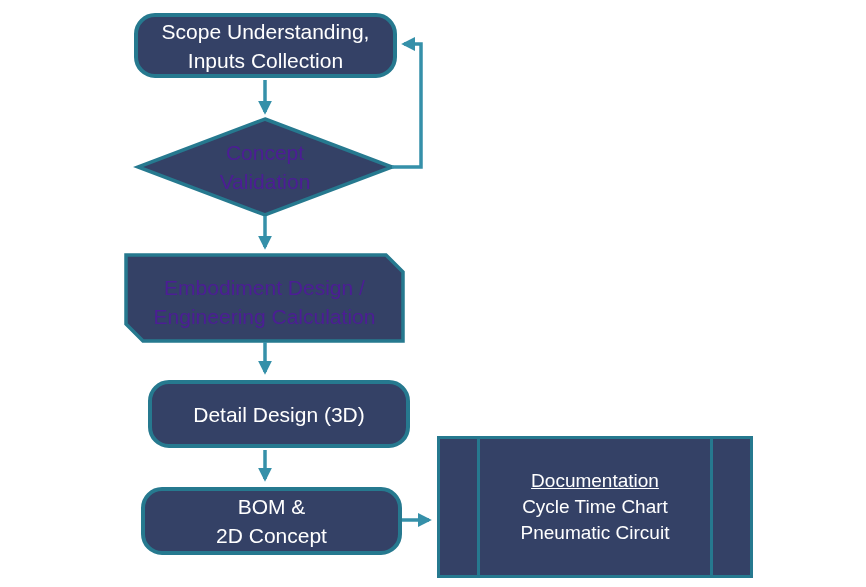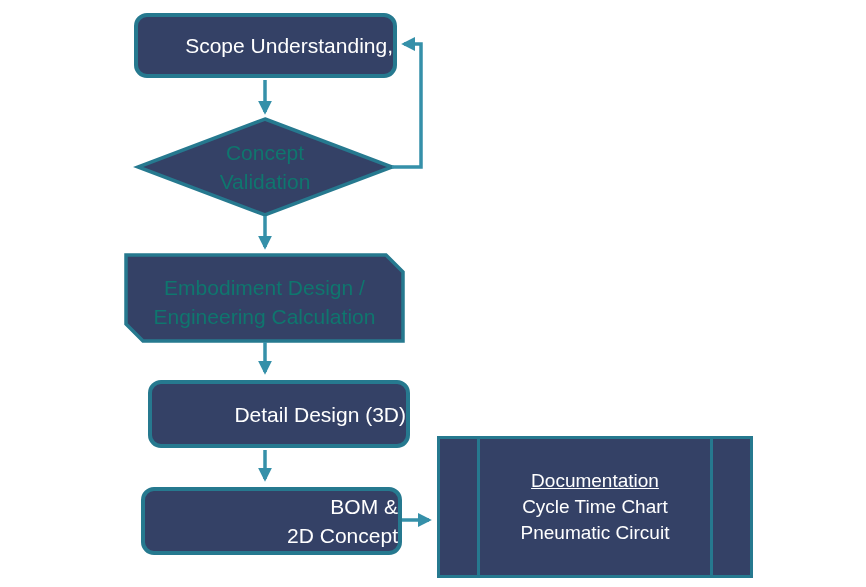--- a/index.html
+++ b/index.html
@@ -27,28 +27,28 @@
     border: 4px solid #26798F;
     display: flex;
     flex-direction: column;
     align-items: center;
     justify-content: center;
     color: #ffffff;
     text-align: center;
     font-size: 21px;
     line-height: 29px;
   }
-  .rounded { border-radius: 13px; align-items: flex-end; }
+  .rounded { border-radius: 21px; }
   .overlay-label {
     position: absolute;
     display: flex;
     flex-direction: column;
     align-items: center;
     justify-content: center;
-    color: #0f766e;
+    color: #4c1d95;
     text-align: center;
     font-size: 21px;
     line-height: 29px;
     pointer-events: none;
   }
   .doc-box {
     position: absolute;
     left: 437px; top: 436px;
     width: 316px; height: 142px;
     box-sizing: border-box;
@@ -100,20 +100,21 @@
     <line class="connector" x1="265" y1="342" x2="265" y2="372" marker-end="url(#arrowhead)"></line>
     <line class="connector" x1="265" y1="450" x2="265" y2="479" marker-end="url(#arrowhead)"></line>
 
     <line class="connector" x1="396" y1="520" x2="429" y2="520" marker-end="url(#arrowhead)"></line>
 
     <polyline class="connector" points="392,167 421,167 421,44 404,44" marker-end="url(#arrowhead)"></polyline>
   </svg>
 
   <div class="node rounded" style="left:134px; top:13px; width:263px; height:65px;">
     <div>Scope Understanding,</div>
+    <div>Inputs Collection</div>
   </div>
 
   <div class="overlay-label" style="left:165px; top:122px; width:200px; height:90px;">
     <div>Concept</div>
     <div>Validation</div>
   </div>
 
   <div class="overlay-label" style="left:126px; top:259px; width:277px; height:86px;">
     <div>Embodiment Design /</div>
     <div>Engineering Calculation</div>

